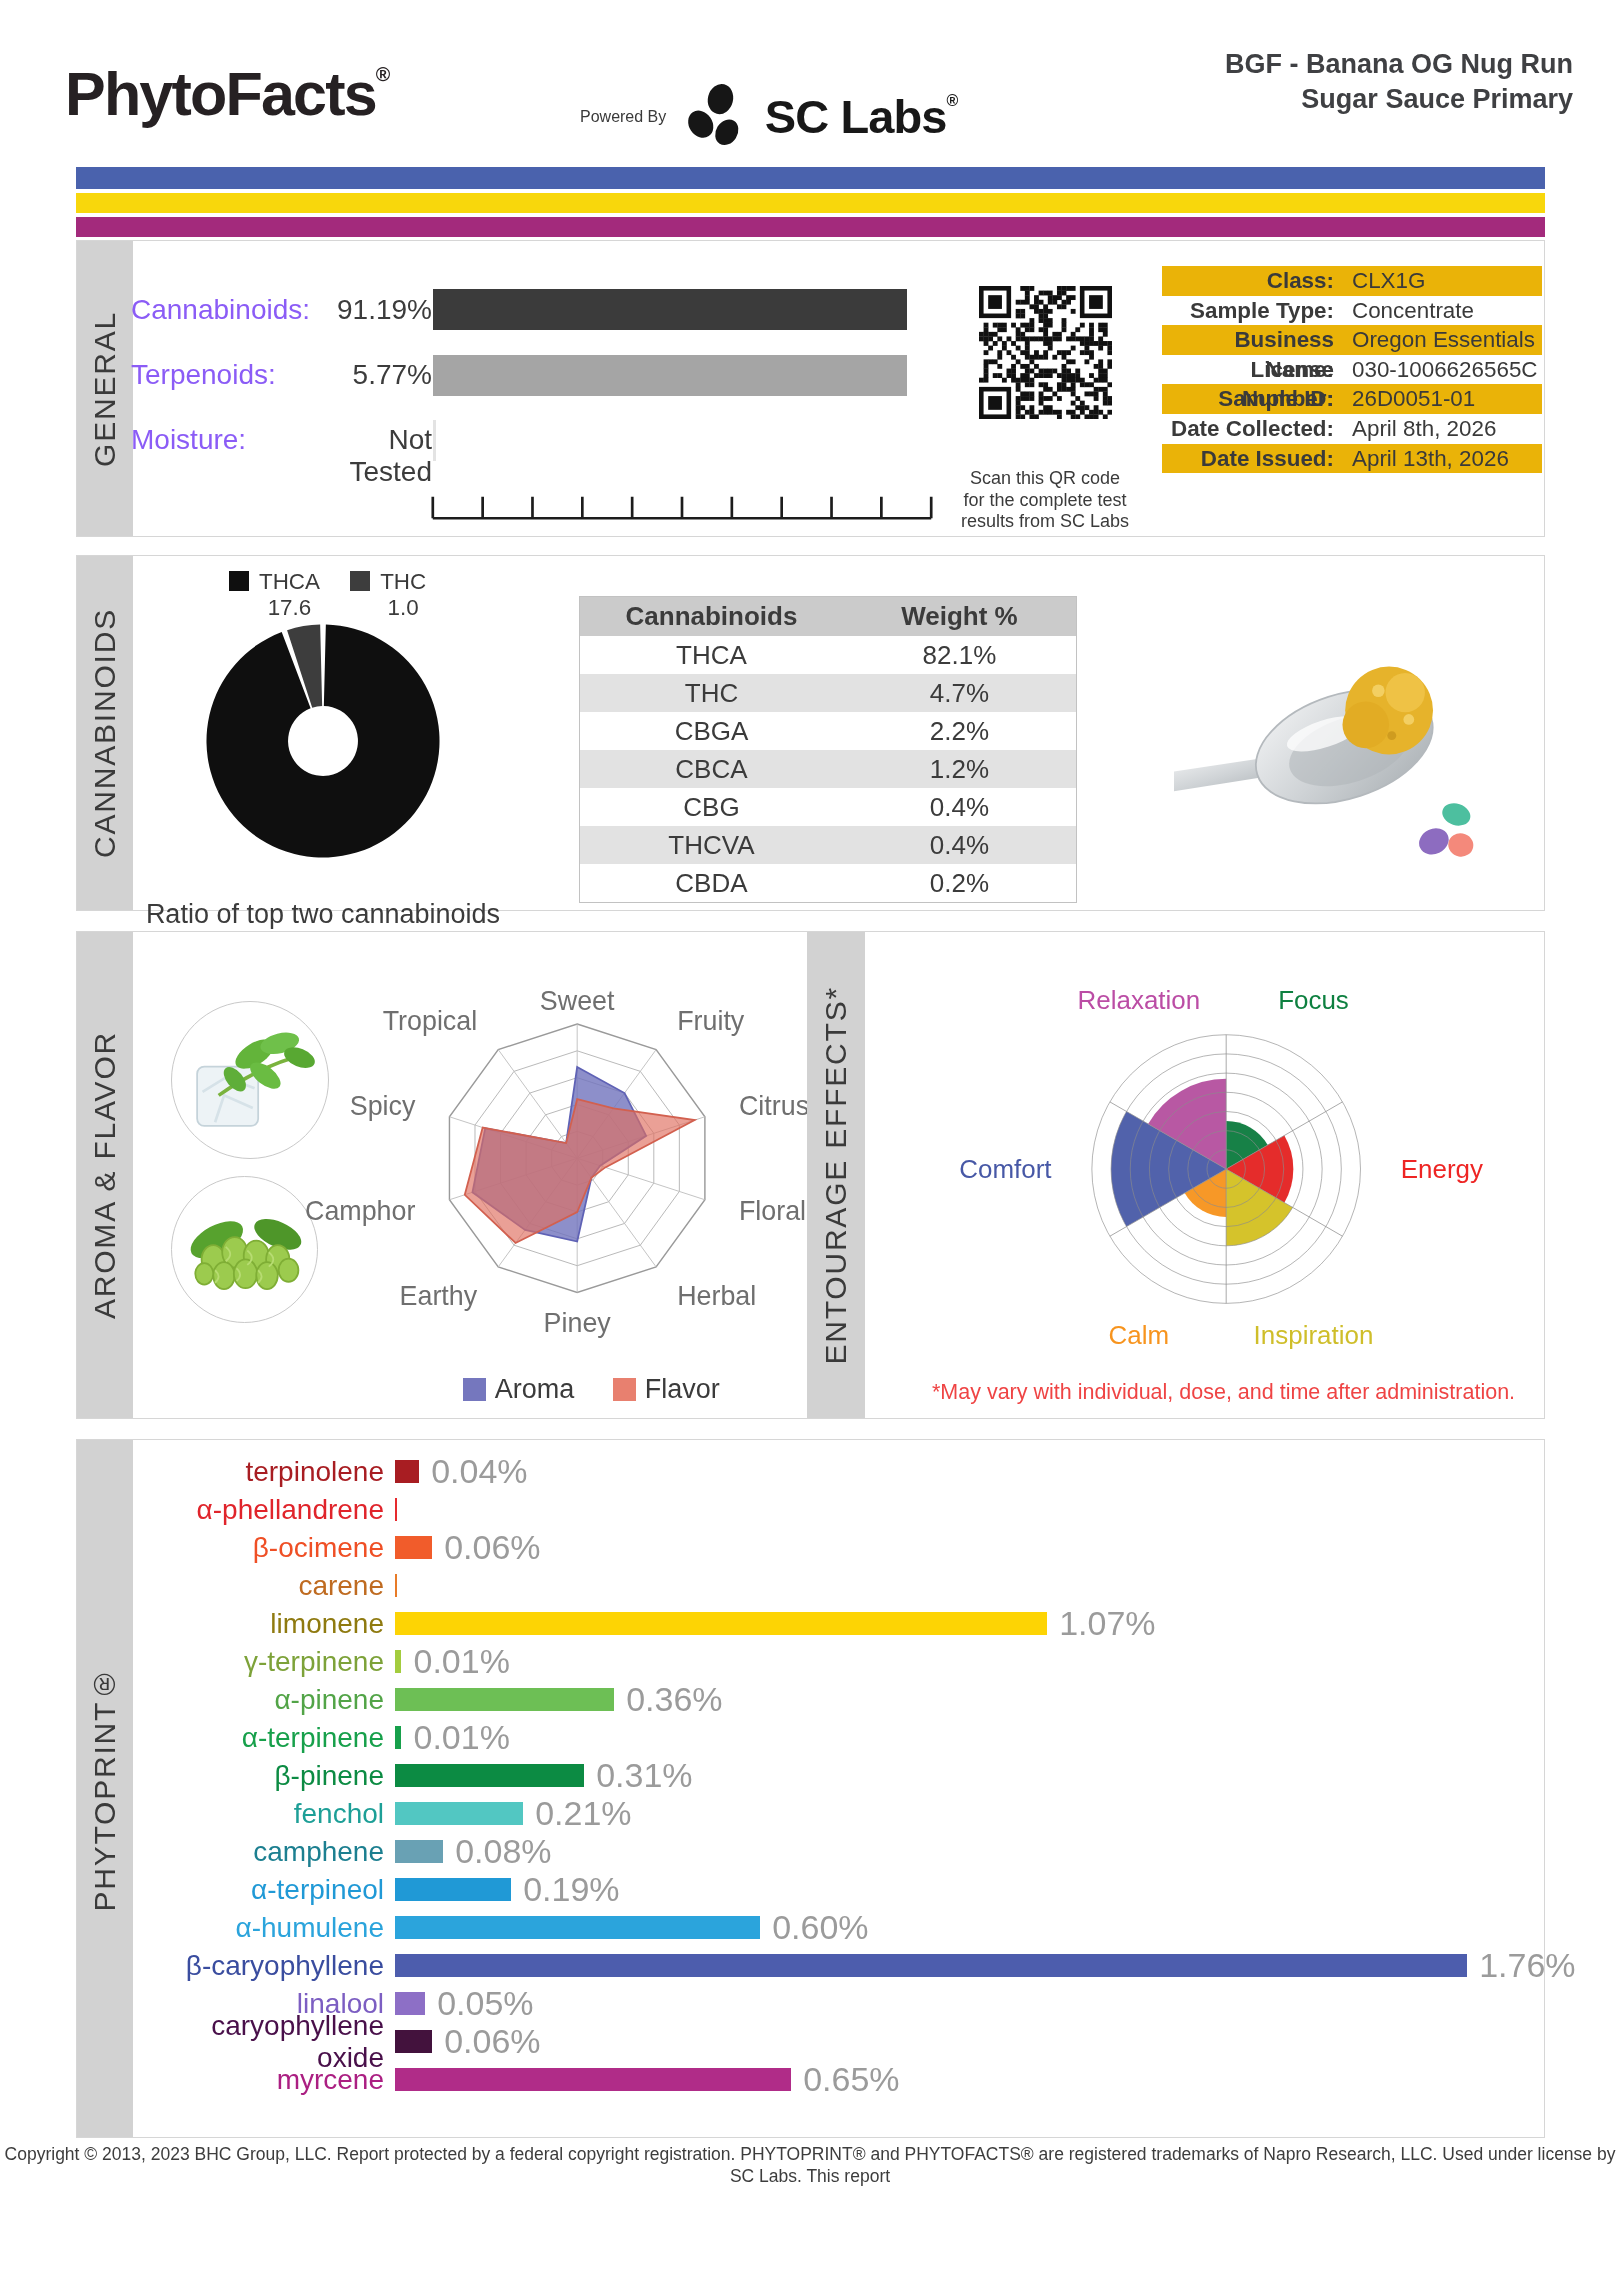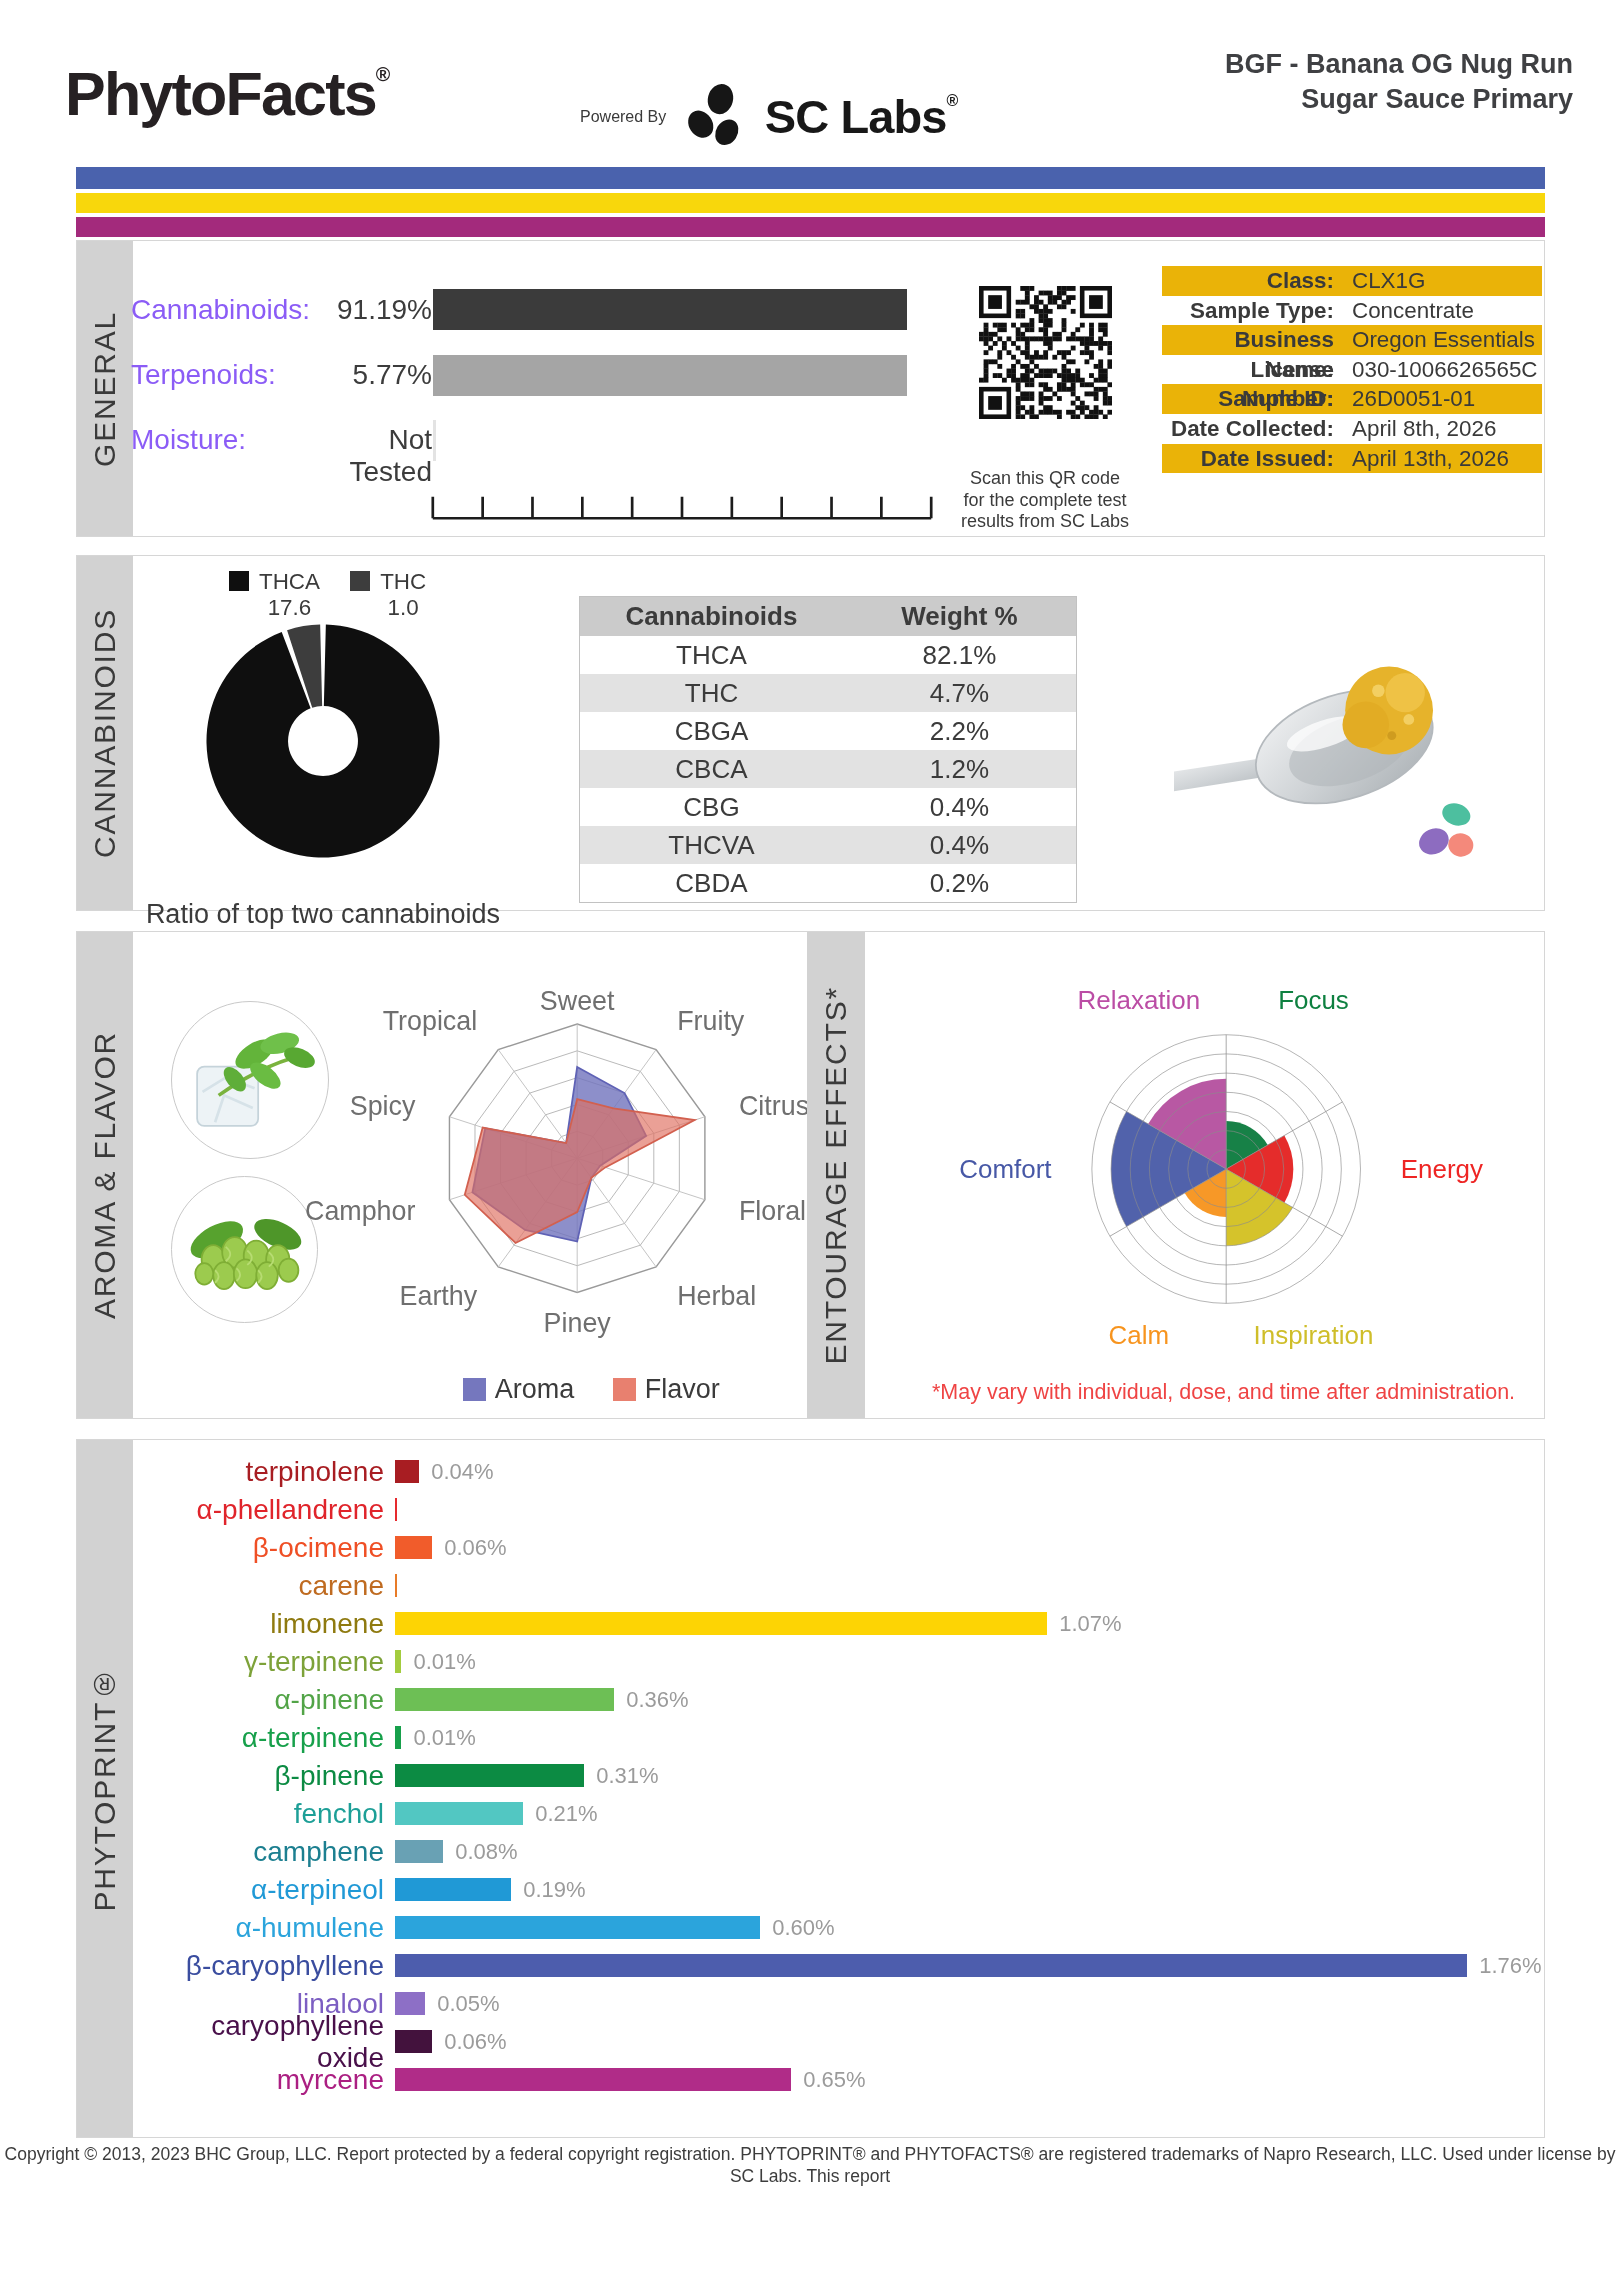--- a/index.html
+++ b/index.html
@@ -80,21 +80,21 @@
   .rl-sq { width:22.4px; height:22.4px; }
   #polar-svg { position:absolute; left:851px; top:40px; }
   .footnote { position:absolute; left:851px; top:448px; width:591px; text-align:center;
               font-size:21.5px; color:#ef4444; }
 
   
   .terp-rows { position:absolute; left:63px; top:12.5px; width:1397px; }
   .t-row { display:flex; align-items:center; height:38px; }
   .t-label { width:244px; text-align:right; font-size:28px; flex:none; }
   .t-bar { height:23px; margin-left:10.7px; flex:none; }
-  .t-pct { margin-left:12.5px; font-size:22px; color:#9b9b9b; }
+  .t-pct { margin-left:12.5px; font-size:34px; color:#9b9b9b; }
 
   
   .footer { position:absolute; left:0; top:2144px; width:1620px; text-align:center;
             font-size:17.5px; line-height:21.5px; color:#3d3d3d; }
 </style>
 </head>
 <body>
 
 <div class="page">
 

